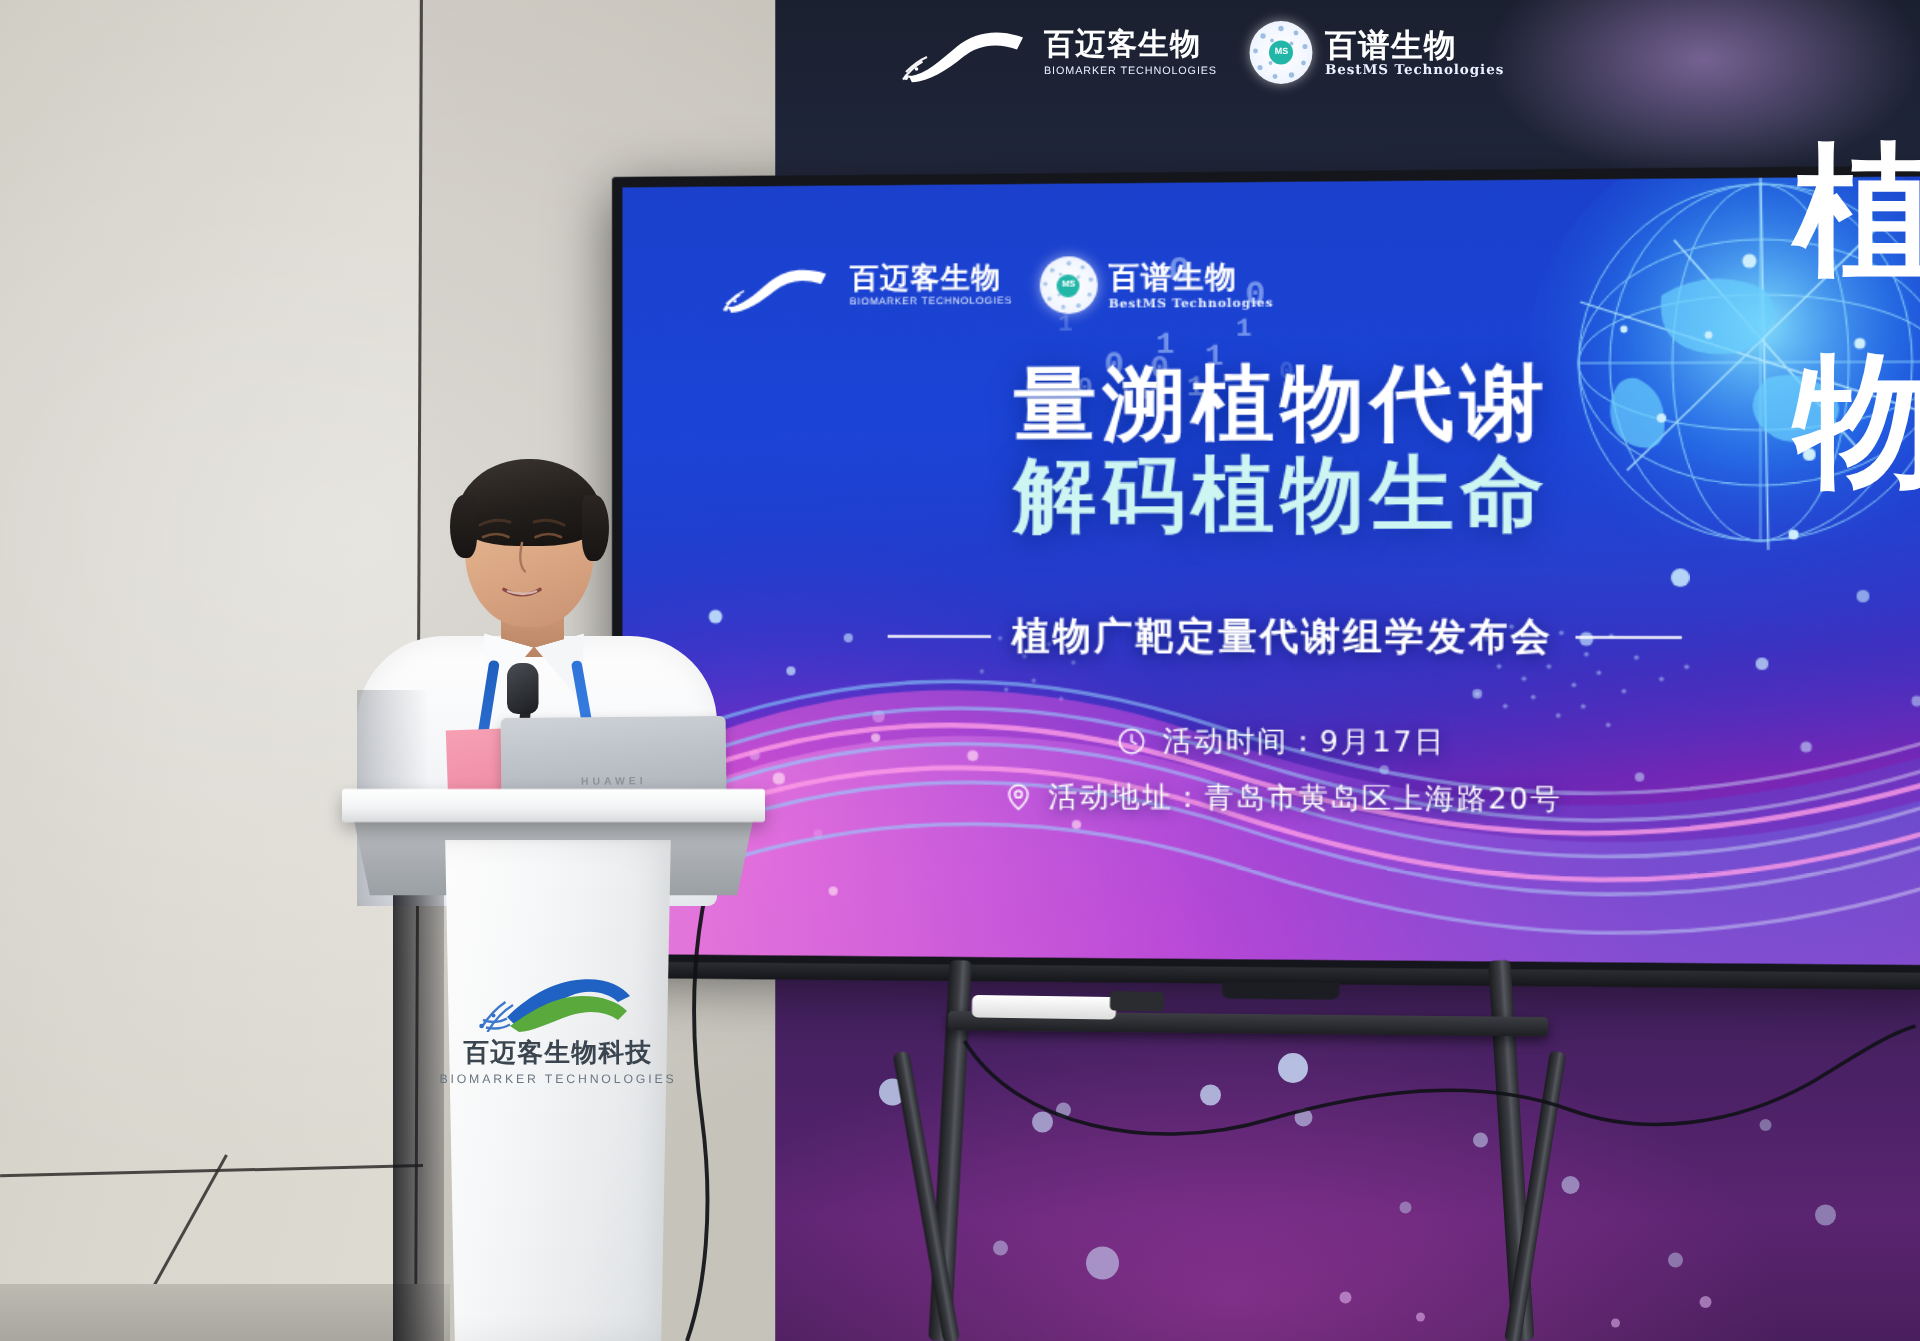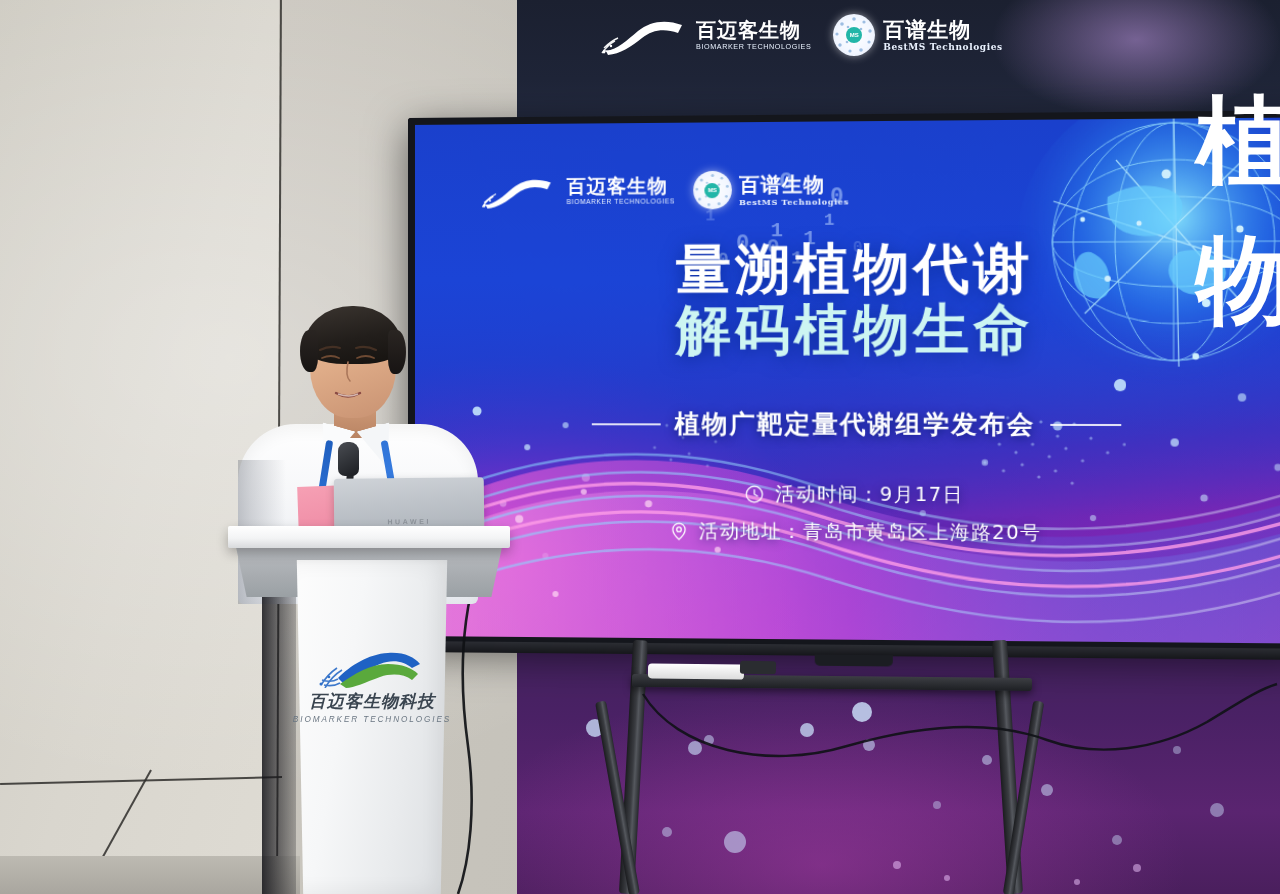--- a/index.html
+++ b/index.html
@@ -223,21 +223,21 @@
     background:linear-gradient(100deg,#fdfdfd 0%,#f6f7f8 35%,#e9ebed 68%,#dadde0 100%);
     clip-path:polygon(3% 0, 97% 0, 93% 100%, 7% 100%);
     box-shadow:inset -12px 0 22px rgba(0,0,0,.07);
   }
   .podium-shadow {
     position:absolute; left:262px; top:560px; width:34px; height:334px;
     background:linear-gradient(90deg, rgba(20,20,25,.85), rgba(20,20,25,.25));
   }
   .podium-logo {
     position:absolute; left:292px; top:644px; width:160px;
-    display:flex; flex-direction:column; align-items:center; gap:2px;font-style:italic;
+    display:flex; flex-direction:column; align-items:center; gap:2px;
   }
   .podium-logo .cn {
     color:#3a4550; font-weight:700; font-size:17px; letter-spacing:1px;
     font-family:"DejaVu Sans", sans-serif;
   }
   .podium-logo .en {
     color:#6a7682; font-size:8.2px; letter-spacing:1.9px;
     font-family:"Liberation Sans", sans-serif;
   }
 

